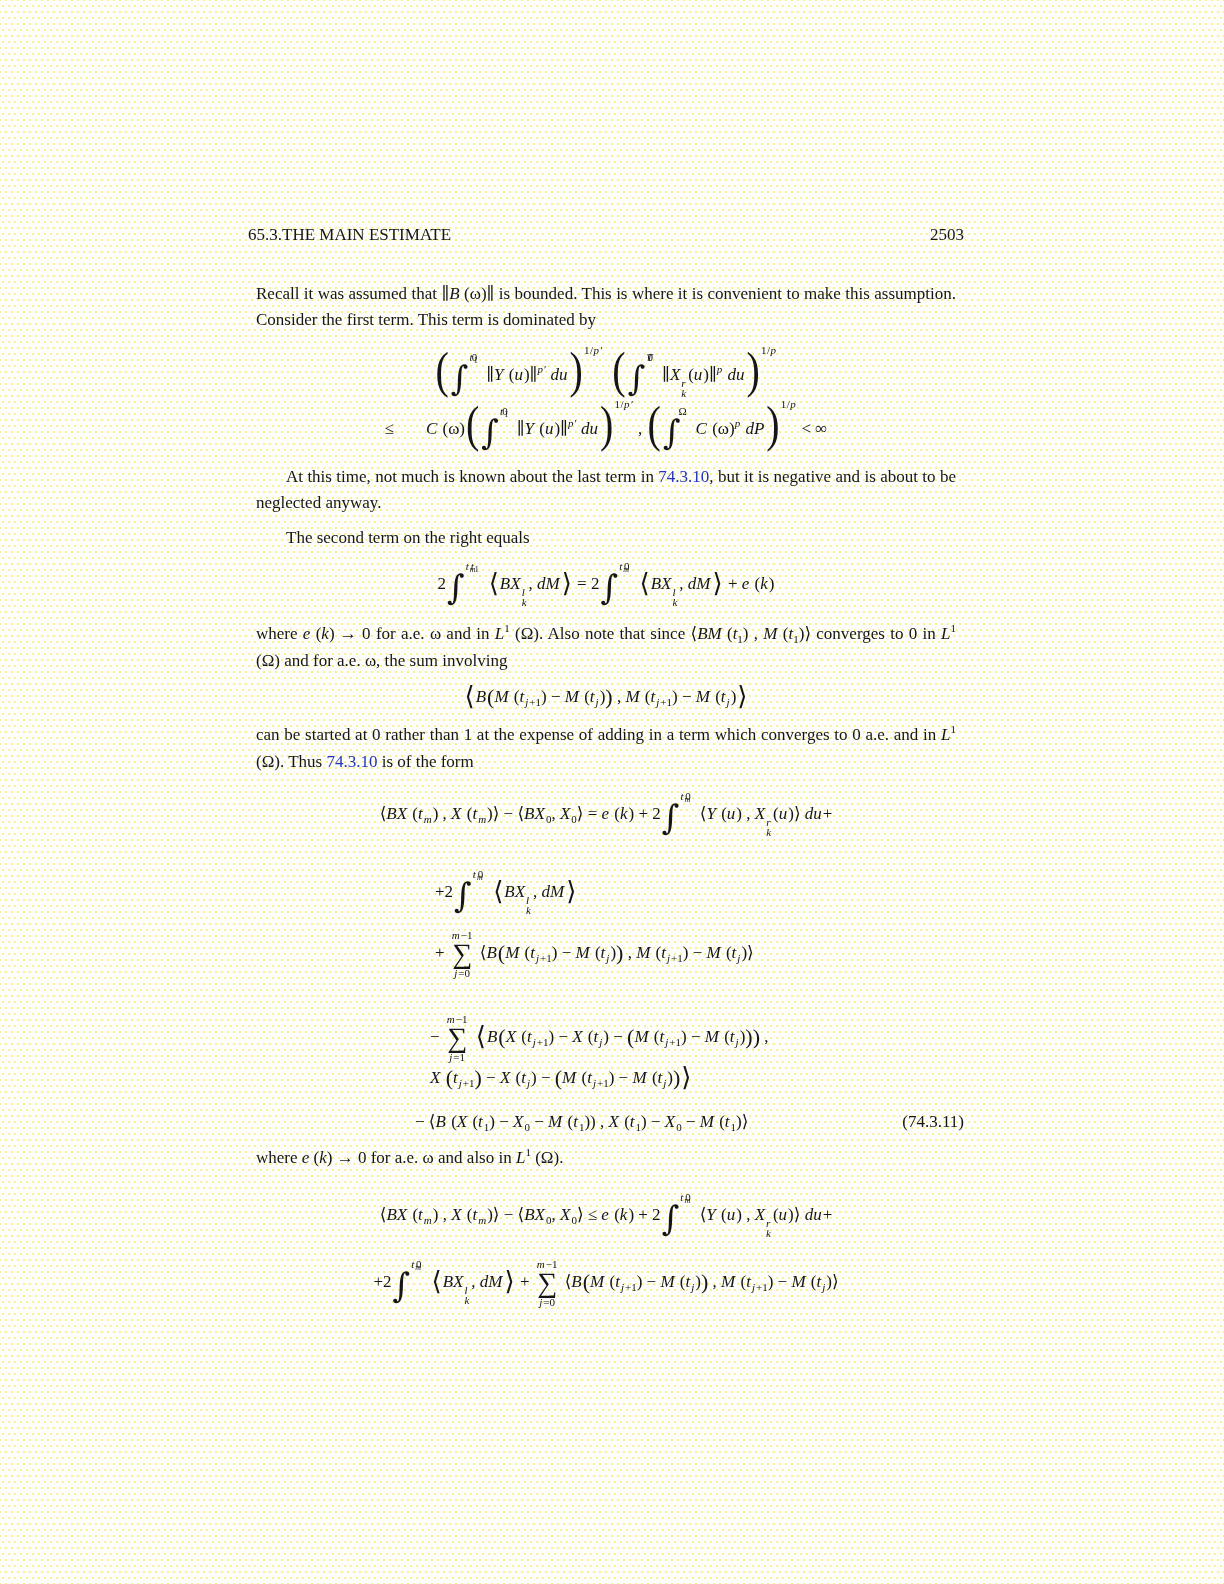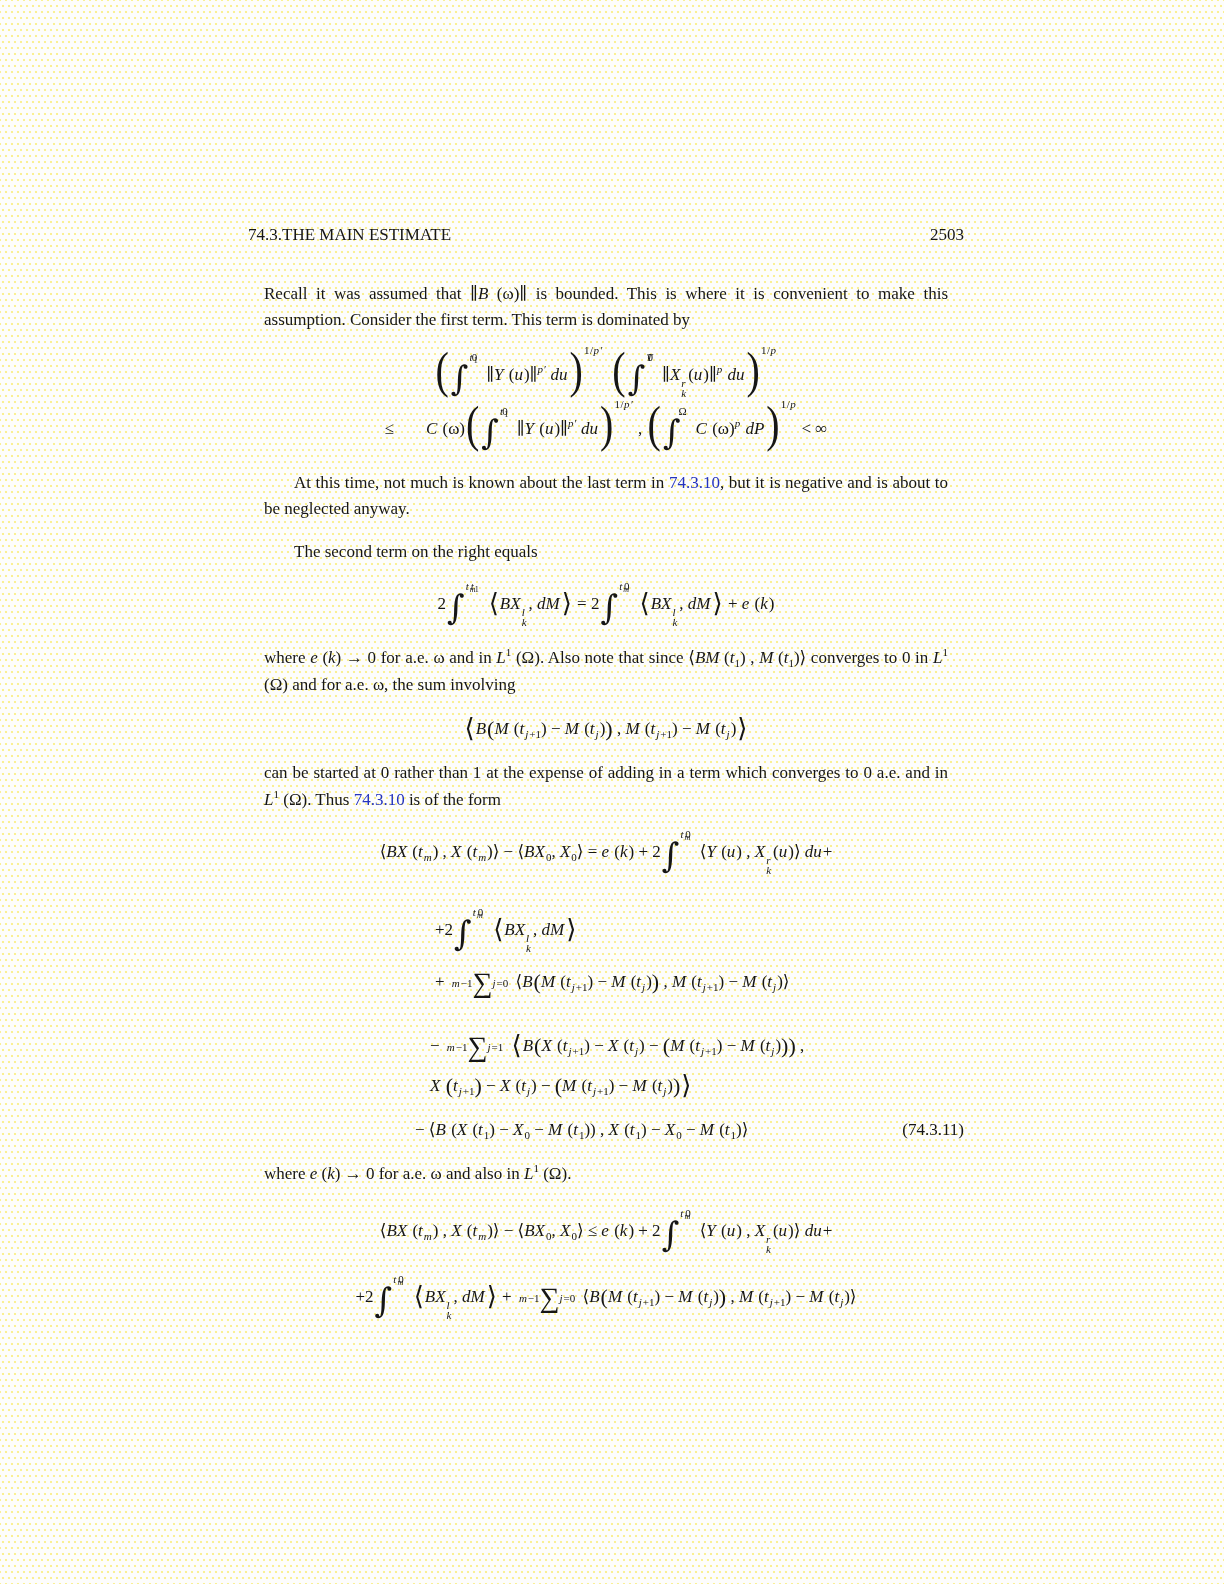--- a/index.html
+++ b/index.html
@@ -16,37 +16,37 @@
     font-family: "Liberation Serif", "DejaVu Serif", serif;
     color: var(--text, #161616);
   }
   .page { position: relative; width: 1224px; height: 1584px; }
   .content {
     position: absolute; left: 248px; top: 222px; width: 716px;
     font-size: 17px; line-height: 26.5px;
   }
   .pagehead { display: flex; justify-content: space-between; margin-bottom: 32px; }
   .sect-title { }
-  .para { margin: 16px; text-align: justify; }
+  .para { margin: 8px; text-align: justify; }
   .ind { text-indent: 30px; font-family: Liberation Serif, serif; }
   .xref { color: var(--link, #2433bd); text-decoration: none; cursor: pointer; }
 
   
   .eq { text-align: center; font-style: normal; }
   .eqline { line-height: 30px; }
   .eqline i { padding-right: 1px; }
   .eq1 { margin: 16px 0 10px 0; }
   .eq1 .eqline + .eqline { margin-top: 4px; }
   .eq2 { margin: 10px 0 12px 0; }
   .eq3 { margin: 8px 0 10px 0; }
   .eq4 { margin-top: 16px; }
   .grp1 { text-align: left; padding-left: 187px; margin-top: 30px; }
   .grp1 .eqline + .eqline { margin-top: 12px; }
   .grp2 { text-align: left; padding-left: 182px; margin-top: 34px; }
-  .grp2 .eqline + .eqline { margin-top: 10px; }
+  .grp2 .eqline + .eqline { }
   .tagline { text-align: left; padding-left: 167px; position: relative; margin-top: 14px; margin-bottom: 8px; }
   .tag { position: absolute; right: 0; bottom: 0; }
   .eqfinal { margin-top: 20px; }
   .eqfinal .eqline + .eqline { margin-top: 18px; }
 
   
   .int { font-size: 34px; line-height: 0; vertical-align: -10px; font-family: "DejaVu Serif", "DejaVu Sans", serif; padding: 0 1px; }
   .il { display: inline-flex; flex-direction: row; justify-content: space-between;
         height: 48px; vertical-align: middle; font-size: 11px; line-height: 11px;
         font-style: normal; margin-right: 3px; }
@@ -54,36 +54,36 @@
   .s  { font-size: 11px; line-height: 0; vertical-align: 7px; }
   .ts { font-size: 11px; line-height: 0; vertical-align: -4px; }
   .ts2 { font-size: 8px; line-height: 0; vertical-align: -2px; }
   .bx { font-size: 11px; line-height: 0; vertical-align: 26px; letter-spacing: 0.5px; }
   .bp { display: inline-block; font-size: 40px; line-height: 0; vertical-align: -4px;
         transform: scaleY(1.25); transform-origin: center; padding: 0 1px; }
   .mp { display: inline-block; font-size: 22px; line-height: 0; vertical-align: -2px; }
   .ba { display: inline-block; font-size: 26px; line-height: 0; vertical-align: -3px; padding: 0 1px; }
   .ss { display: inline-flex; flex-direction: column; font-size: 11px; line-height: 10px;
         vertical-align: -7px; text-align: left; margin-right: 1px; }
-  .sum { display: inline-flex; flex-direction: row; align-items: center;
+  .sum { display: inline-flex; flex-direction: column; align-items: center;
          vertical-align: middle; line-height: 1; margin: 0 3px; }
   .st, .sb { font-size: 11px; line-height: 12px; font-style: normal; }
   .sg { font-size: 28px; line-height: 26px; }
   .gap { display: inline-block; width: 32px; }
   .gap2 { display: inline-block; width: 8px; }
 </style>
 </head>
 <body>
 
 <div class="page">
   <div class="content">
 
     <header class="pagehead">
       <div>
-        <span>74.3.</span><span class="sect-title">THE MAIN ESTIMATE</span>
+        <span>65.3.</span><span class="sect-title">THE MAIN ESTIMATE</span>
       </div>
       <span>2503</span>
     </header>
 
     <p class="para">Recall it was assumed that ∥<i>B</i> (ω)∥ is bounded. This is where it is convenient to make this assumption. Consider the first term. This term is dominated by</p>
 
     <div class="eq eq1">
       <div class="eqline"><span class="bp">(</span><span class="int">∫</span><span class="il">
             <span class="ilt"><i>t</i><sub class="ts2">1</sub></span>
             <span class="ilb">0</span>

